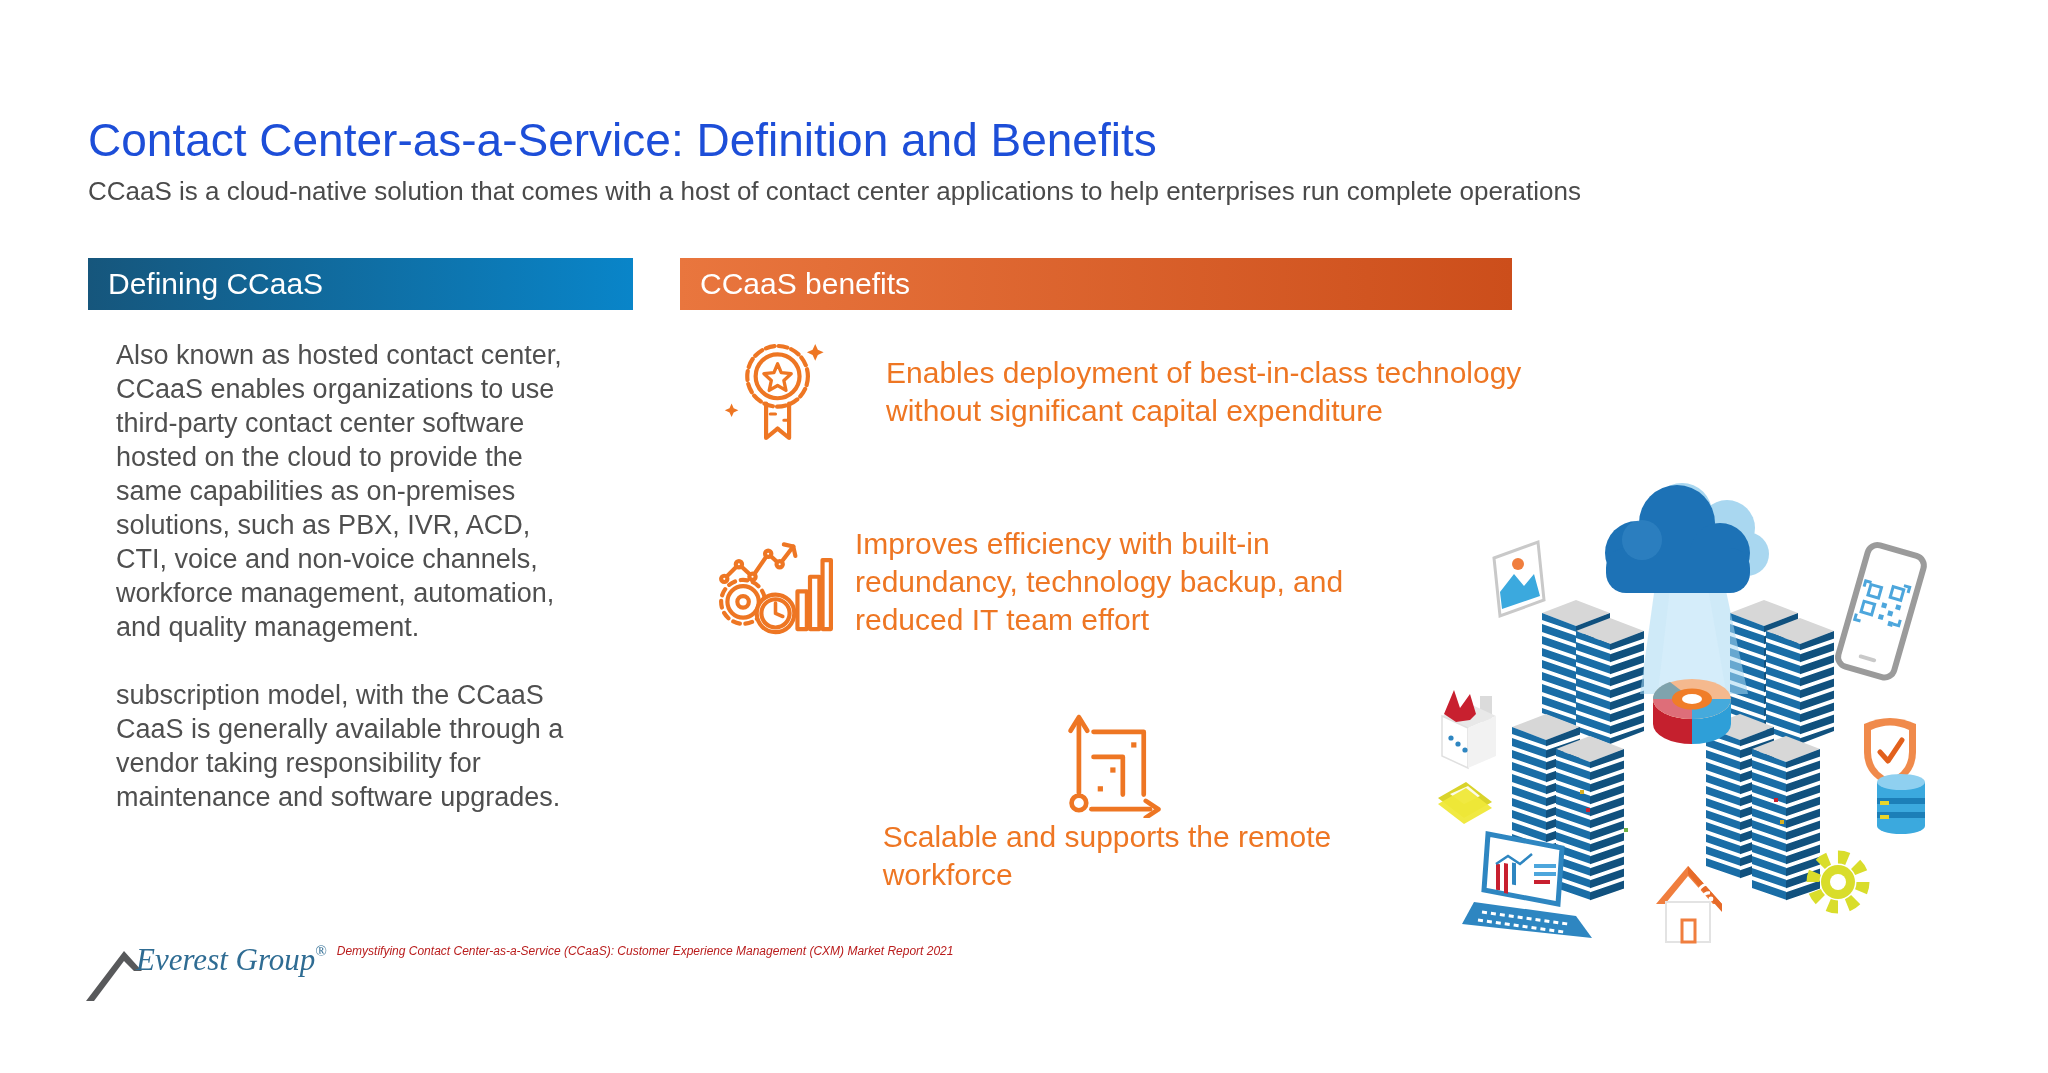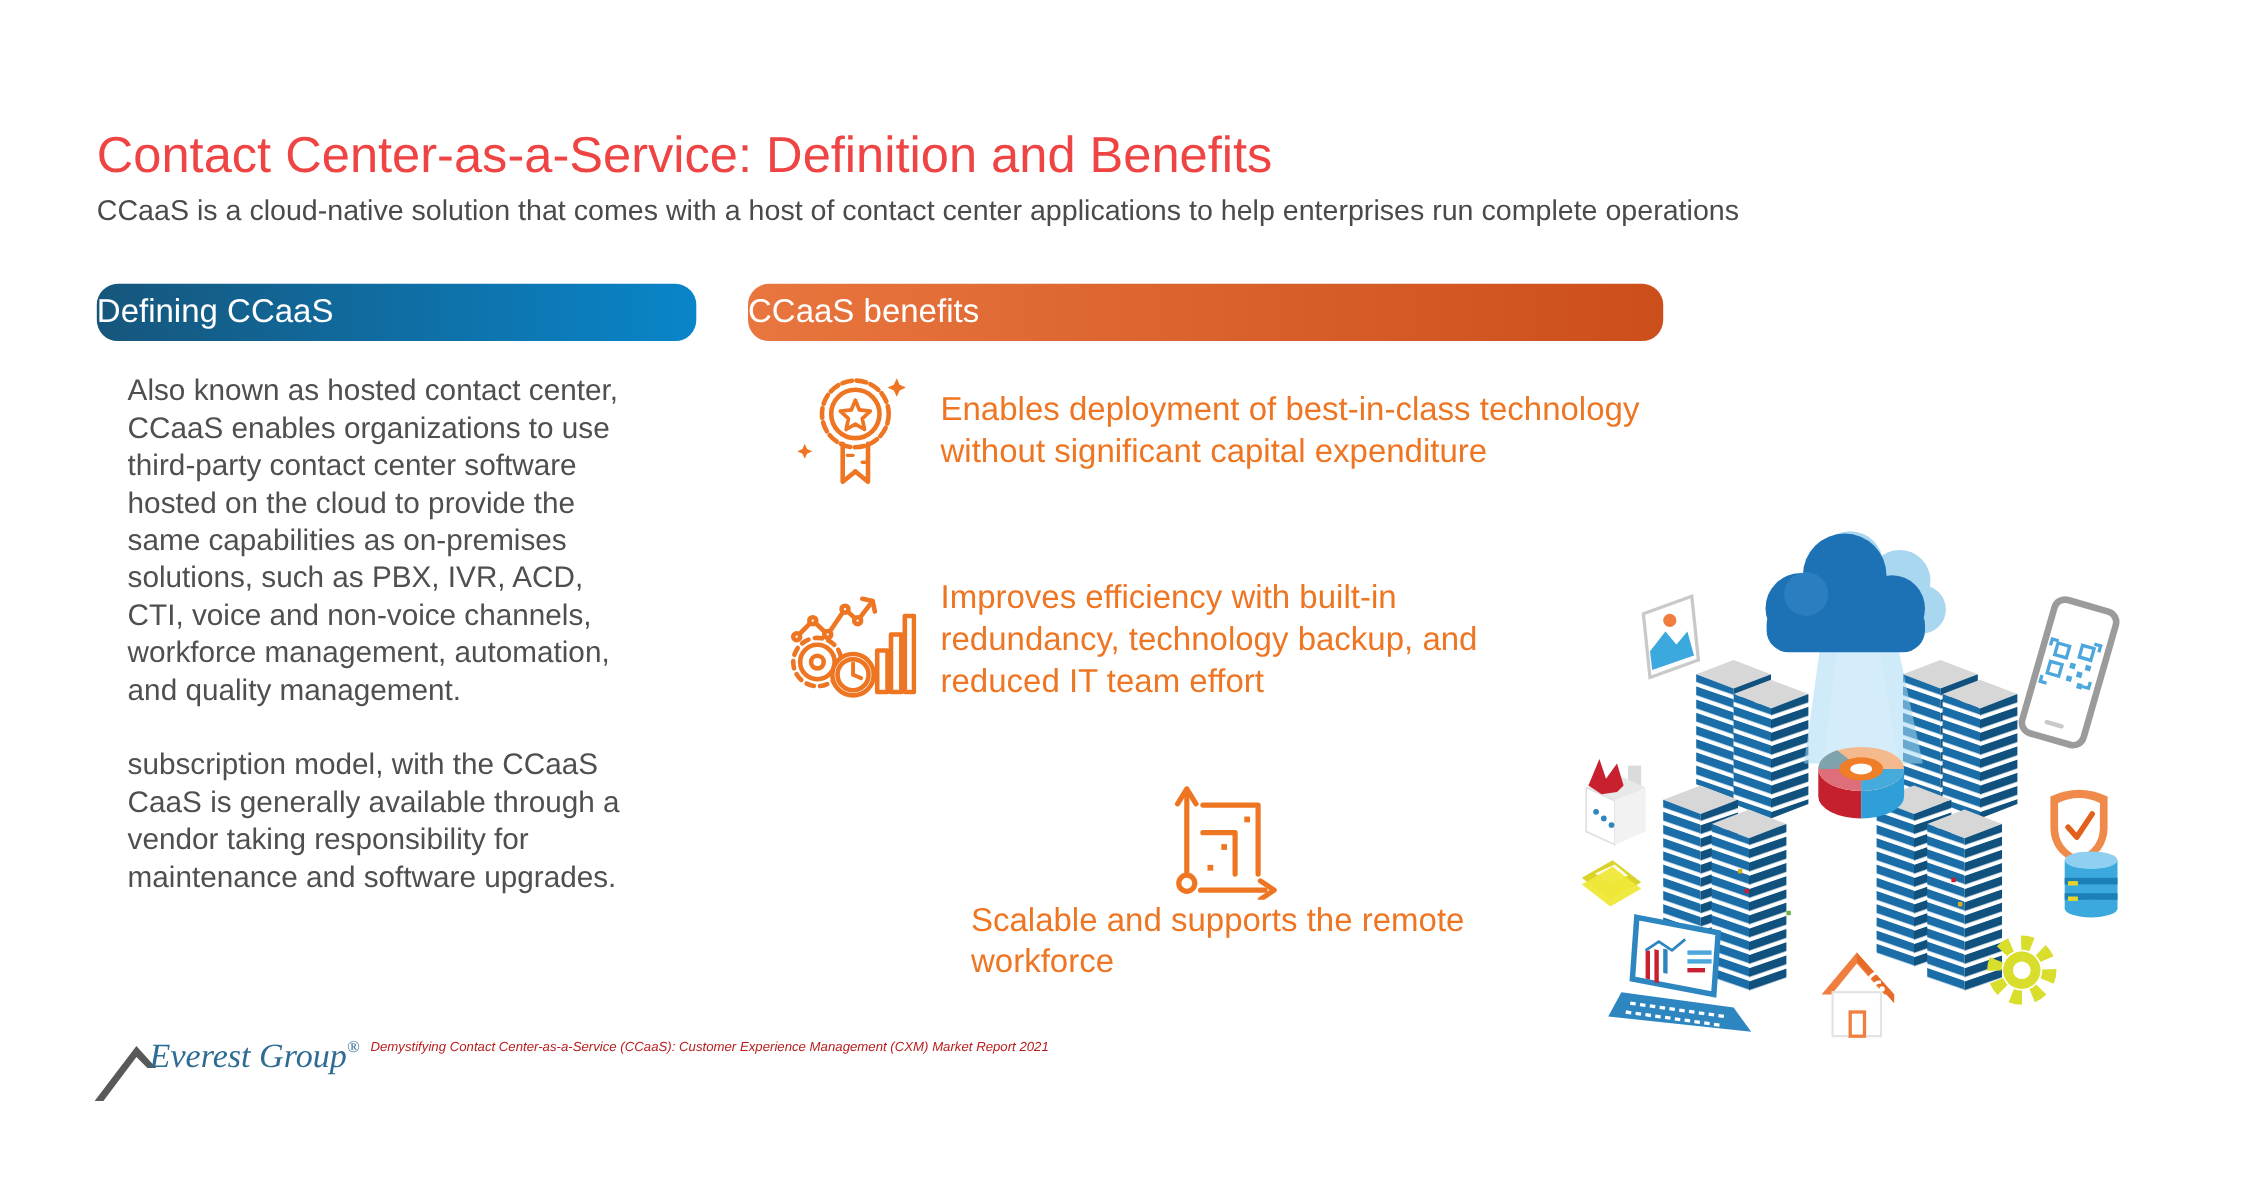--- a/index.html
+++ b/index.html
@@ -1,35 +1,35 @@
 <!DOCTYPE html>
 <html><head>
 <meta charset="utf-8">
 <style>
   html,body{margin:0;padding:0;background:#ffffff;}
   .slide{
     position:relative;width:2048px;height:1073px;background:#ffffff;overflow:hidden;
     font-family:"Liberation Sans", sans-serif;color:#4F4F4F;
   }
-  .title{position:absolute;left:88px;top:82px;font-size:46px;font-weight:400;color:#ef4444;letter-spacing:0;}
+  .title{position:absolute;left:88px;top:82px;font-size:46px;font-weight:400;color:#1d4ed8;letter-spacing:0;}
   .subtitle{position:absolute;left:88px;top:150px;font-size:26px;font-weight:400;color:#4A4A4A;}
 
   .left-col{position:absolute;left:88px;top:258px;width:545px;}
   .right-col{position:absolute;left:680px;top:258px;width:832px;}
 
-  .bar{height:52px;line-height:52px;color:#ffffff;font-size:30px;border-radius:19px;}
+  .bar{height:52px;line-height:52px;padding-left:20px;color:#ffffff;font-size:30px;}
   .bar-blue{background:linear-gradient(90deg,#16567C 0%,#0985C9 100%);}
   .bar-orange{background:linear-gradient(90deg,#E9763E 0%,#CC4E1B 100%);}
 
   .def-body{padding:28px 0 0 28px;font-size:27px;line-height:34px;color:#4F4F4F;}
   .def-para{margin:0 0 34px 0;}
   .tline{white-space:nowrap;}
 
   .benefit-row{display:flex;align-items:center;}
-  .benefit-row.r1{margin-top:22px;}
+  .benefit-row.r1{margin-top:22px;gap:31px;}
   .benefit-row.r2{margin-top:70px;}
   .benefit-row.r3{margin-top:56px;flex-direction:column;}
   .benefit-icon{width:115px;height:120px;margin-left:38px;flex:0 0 auto;}
   .benefit-icon svg{width:115px;height:120px;display:block;}
   .benefit-text{margin-left:22px;font-size:30px;line-height:38px;color:#EE7623;}
 
   .illustration{position:absolute;left:1430px;top:468px;width:545px;height:545px;}
 
   .footer{position:absolute;left:84px;top:944px;display:flex;align-items:flex-start;font-style:italic;}
   .logo-mountain{width:64px;height:60px;}

